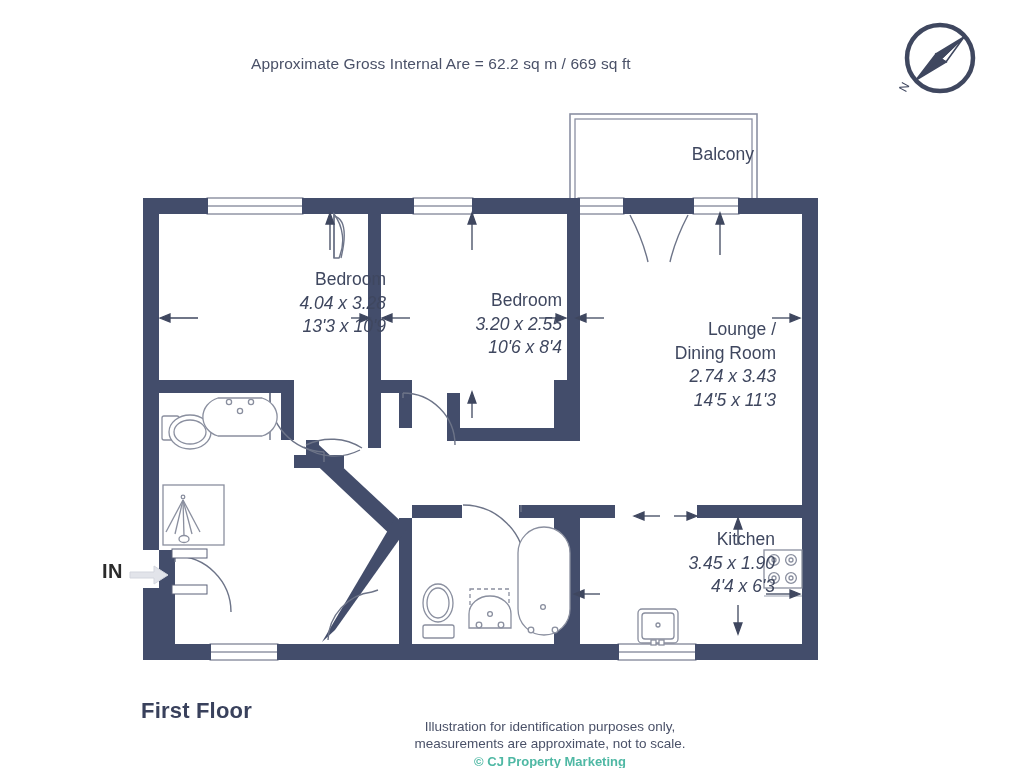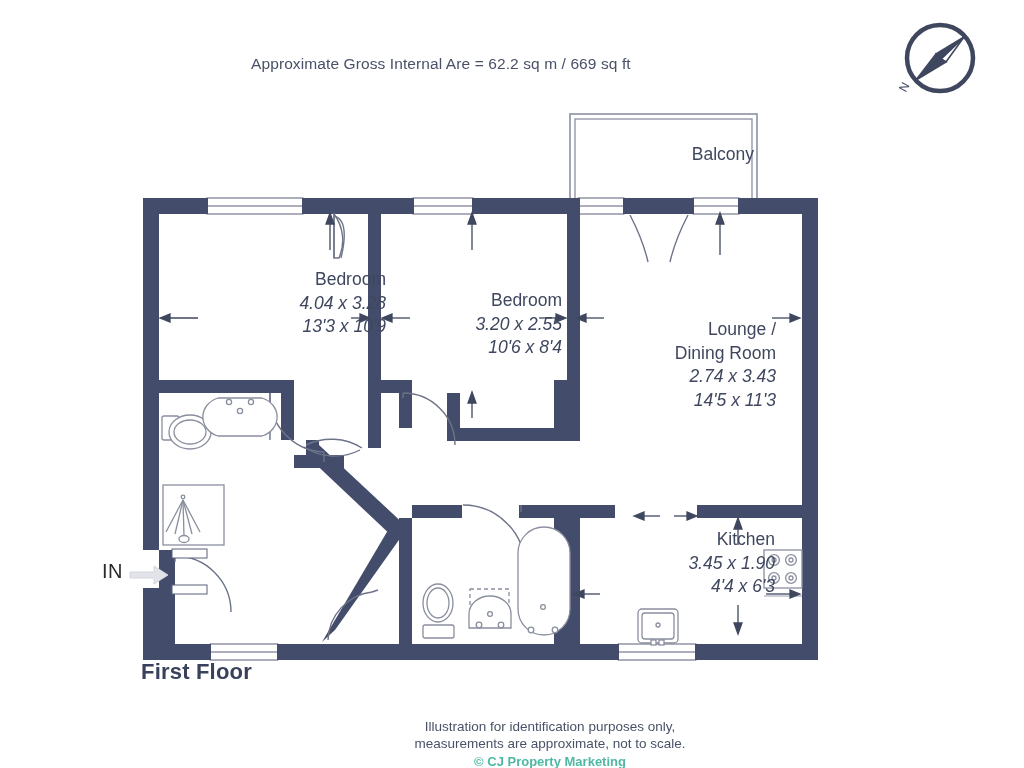--- a/index.html
+++ b/index.html
@@ -47,21 +47,21 @@
     transform: rotate(-62deg);
   }
   svg.plan {
     position: absolute;
     left: 0;
     top: 0;
   }
   .floor-title {
     position: absolute;
     left: 103px;
-    top: 659px;
+    top: 698px;
     font-size: 22px;
     font-weight: bold;
     color: #39415c;
     letter-spacing: 0.2px;
   }
   .footer {
     position: absolute;
     left: 0;
     top: 718px;
     width: 1024px;
@@ -85,21 +85,21 @@
     color: #3f475f;
     white-space: nowrap;
   }
   .room-label .rl-name { display: block; }
   .room-label .rl-dim  { display: block; font-style: italic; }
   .in-label {
     position: absolute;
     left: 64px;
     top: 560px;
     font-size: 20px;
-    font-weight: normal;
+    font-weight: bold;
     color: #2b2b2b;
     letter-spacing: 0.5px;
   }
 </style>
 </head>
 <body>
 
 <div id="plan-root">
 
   <div class="hdr-note">Approximate Gross Internal Are = 62.2 sq m / 669 sq ft</div>

